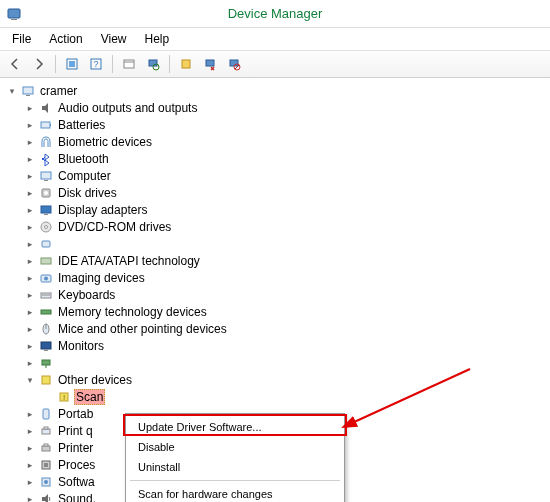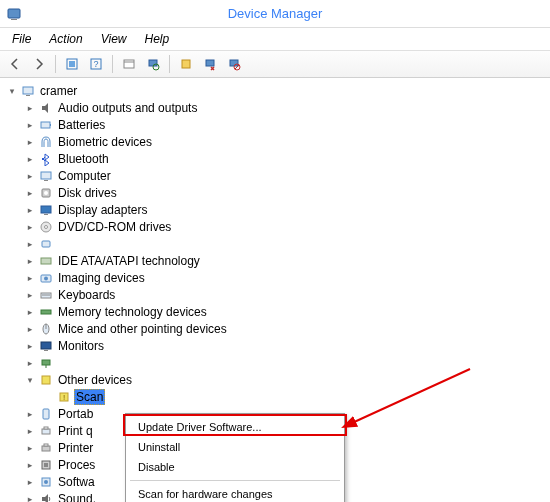--- a/index.html
+++ b/index.html
@@ -13,37 +13,36 @@
     height: 502px;
     overflow: hidden;
     position: relative;
   }
   .titlebar {
     height: 28px;
     display: flex;
     align-items: center;
     justify-content: center;
     font-size: 13px;
-    color: #3b82f6;
+    color: #15803d;
     border-bottom: 1px solid #ddd;
     position: relative;
   }
   .titlebar .app-icon {
     position: absolute;
     left: 6px;
     top: 6px;
     width: 16px; height: 16px;
   }
   .menubar {
     height: 22px;
     display: flex;
     align-items: center;
     padding: 0 4px;
     gap: 2px;
-    font-style: italic;
   }
   .menubar .menu-item {
     padding: 2px 8px;
   }
   .toolbar {
     height: 28px;
     border-top: 1px solid #e0e0e0;
     border-bottom: 1px solid #d0d0d0;
     display: flex;
     align-items: center;
@@ -84,21 +83,21 @@
     color: #666;
     font-size: 9px;
   }
   .dev-icon {
     width: 16px; height: 16px;
     display: inline-flex; align-items: center; justify-content: center;
     flex-shrink: 0;
   }
   .label { padding: 0 2px; }
   .selected {
-    background: #3b82f6;
+    background: #fca5a5;
     border: 1px dotted #c0a030;
     padding: 0 1px;
   }
   .context-menu {
     position: absolute;
     left: 125px; top: 335px;
     width: 220px;
     background: #fff;
     border: 1px solid #9a9a9a;
     box-shadow: 2px 2px 4px rgba(0,0,0,0.25);
@@ -502,22 +501,22 @@
                 <span class="label">Sound,</span>
               </div>
             </li>
           </ul>
       </li>
     </ul>
   </div>
 
   <div class="context-menu">
     <div class="cm-item">Update Driver Software...</div>
+    <div class="cm-item">Disable</div>
     <div class="cm-item">Uninstall</div>
-    <div class="cm-item">Disable</div>
     <div class="cm-sep"></div>
     <div class="cm-item">Scan for hardware changes</div>
 
   </div>
 
   <div class="cm-highlighted"></div>
 
   <div class="arrow-annotation">
     <svg width="170" height="80">
       <defs>

